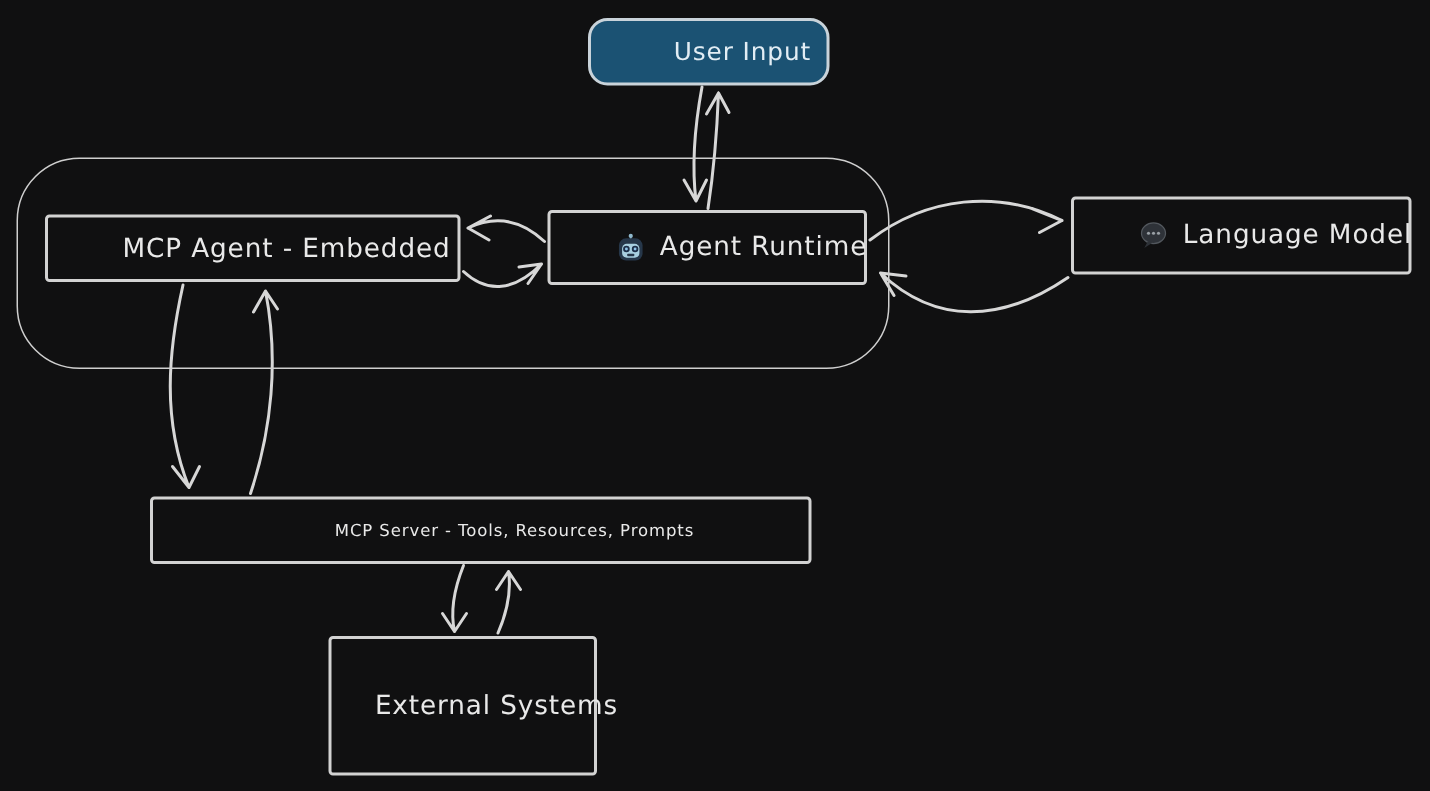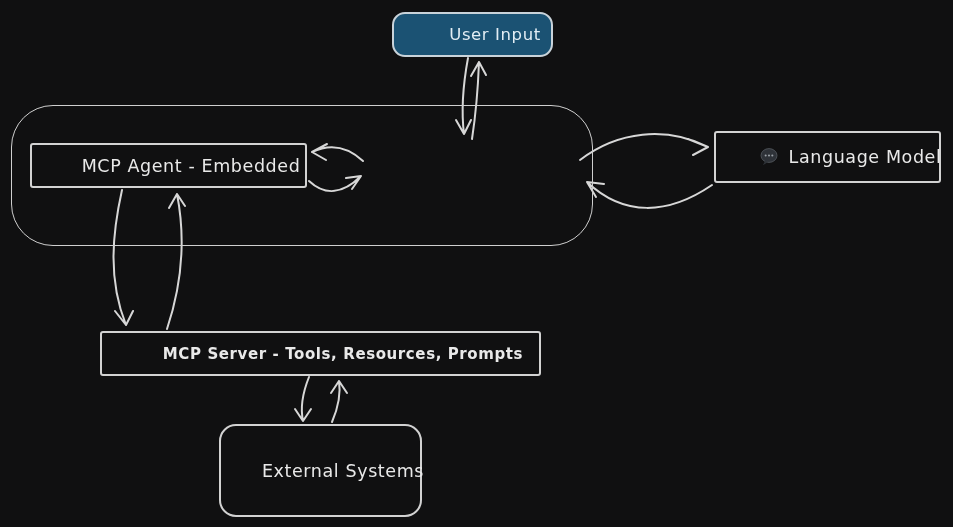--- a/index.html
+++ b/index.html
@@ -57,22 +57,22 @@
     left: 392px; top: 12px; width: 161px; height: 45px;
     background: #1b5273;
     border-color: #c9d3da;
     border-radius: 13px;
     color: #e2edf4;
     font-size: 16.5px;
   }
   .node-mcp-client   { left: 30px;  top: 143px; width: 277px; height: 45px; }
   .node-agent-runtime{ left: 365px; top: 140px; width: 213px; height: 50px; }
   .node-language-model{ left: 714px; top: 131px; width: 227px; height: 52px; text-align: right; }
-  .node-mcp-server   { left: 100px; top: 331px; width: 441px; height: 45px; font-size: 15px; font-weight: bold; }
-  .node-external-systems { left: 219px; top: 424px; width: 203px; height: 93px; border-radius: 17px; }
+  .node-mcp-server   { left: 100px; top: 331px; width: 441px; height: 45px; font-size: 11px; }
+  .node-external-systems { left: 219px; top: 424px; width: 179px; height: 93px; }
   .icon {
     display: inline-flex;
     align-items: center;
     justify-content: center;
     width: 21px; height: 21px;
     flex: 0 0 auto;
   }
   .icon svg { display: block; }
 </style>
 </head>
@@ -101,20 +101,36 @@
   <div class="group-frame" style="left:11px; top:105px; width:582px; height:141px;"></div>
 
   <div class="node node-user-input">
     <span>User Input</span>
   </div>
 
   <div class="node node-mcp-client">
     <span>MCP Agent - Embedded</span>
   </div>
 
+  <div class="node node-agent-runtime">
+    <span class="icon">
+      <svg viewBox="0 0 24 24" width="21" height="21">
+        <circle cx="12" cy="2.6" r="1.6" fill="#8fb8cc"></circle>
+        <rect x="11.4" y="2.6" width="1.2" height="2.4" fill="#8fb8cc"></rect>
+        <rect x="3" y="4.4" width="18" height="17" rx="5.5" fill="#26374a"></rect>
+        <rect x="5.4" y="8.6" width="13.2" height="10.6" rx="3.6" fill="#a8cfe0"></rect>
+        <circle cx="8.7" cy="12.6" r="2.5" fill="#1d2f49"></circle>
+        <circle cx="15.3" cy="12.6" r="2.5" fill="#1d2f49"></circle>
+        <circle cx="8.7" cy="12.6" r="1.1" fill="#8fc3e8"></circle>
+        <circle cx="15.3" cy="12.6" r="1.1" fill="#8fc3e8"></circle>
+        <rect x="9.3" y="16.2" width="5.4" height="1.9" rx="0.6" fill="#26374a"></rect>
+      </svg>
+    </span>
+    <span>Agent Runtime</span>
+  </div>
 
   <div class="node node-language-model">
     <span class="icon">
       <svg viewBox="0 0 24 24" width="20" height="20">
         <ellipse cx="12" cy="10.2" rx="9.6" ry="8.3" fill="#2e3238" stroke="#52575d" stroke-width="1"></ellipse>
         <path d="M7.5,16.5 L4.6,22 L11.5,17.6 Z" fill="#2e3238"></path>
         <circle cx="8" cy="10.2" r="1.25" fill="#9aa0a6"></circle>
         <circle cx="12" cy="10.2" r="1.25" fill="#9aa0a6"></circle>
         <circle cx="16" cy="10.2" r="1.25" fill="#9aa0a6"></circle>
       </svg>

